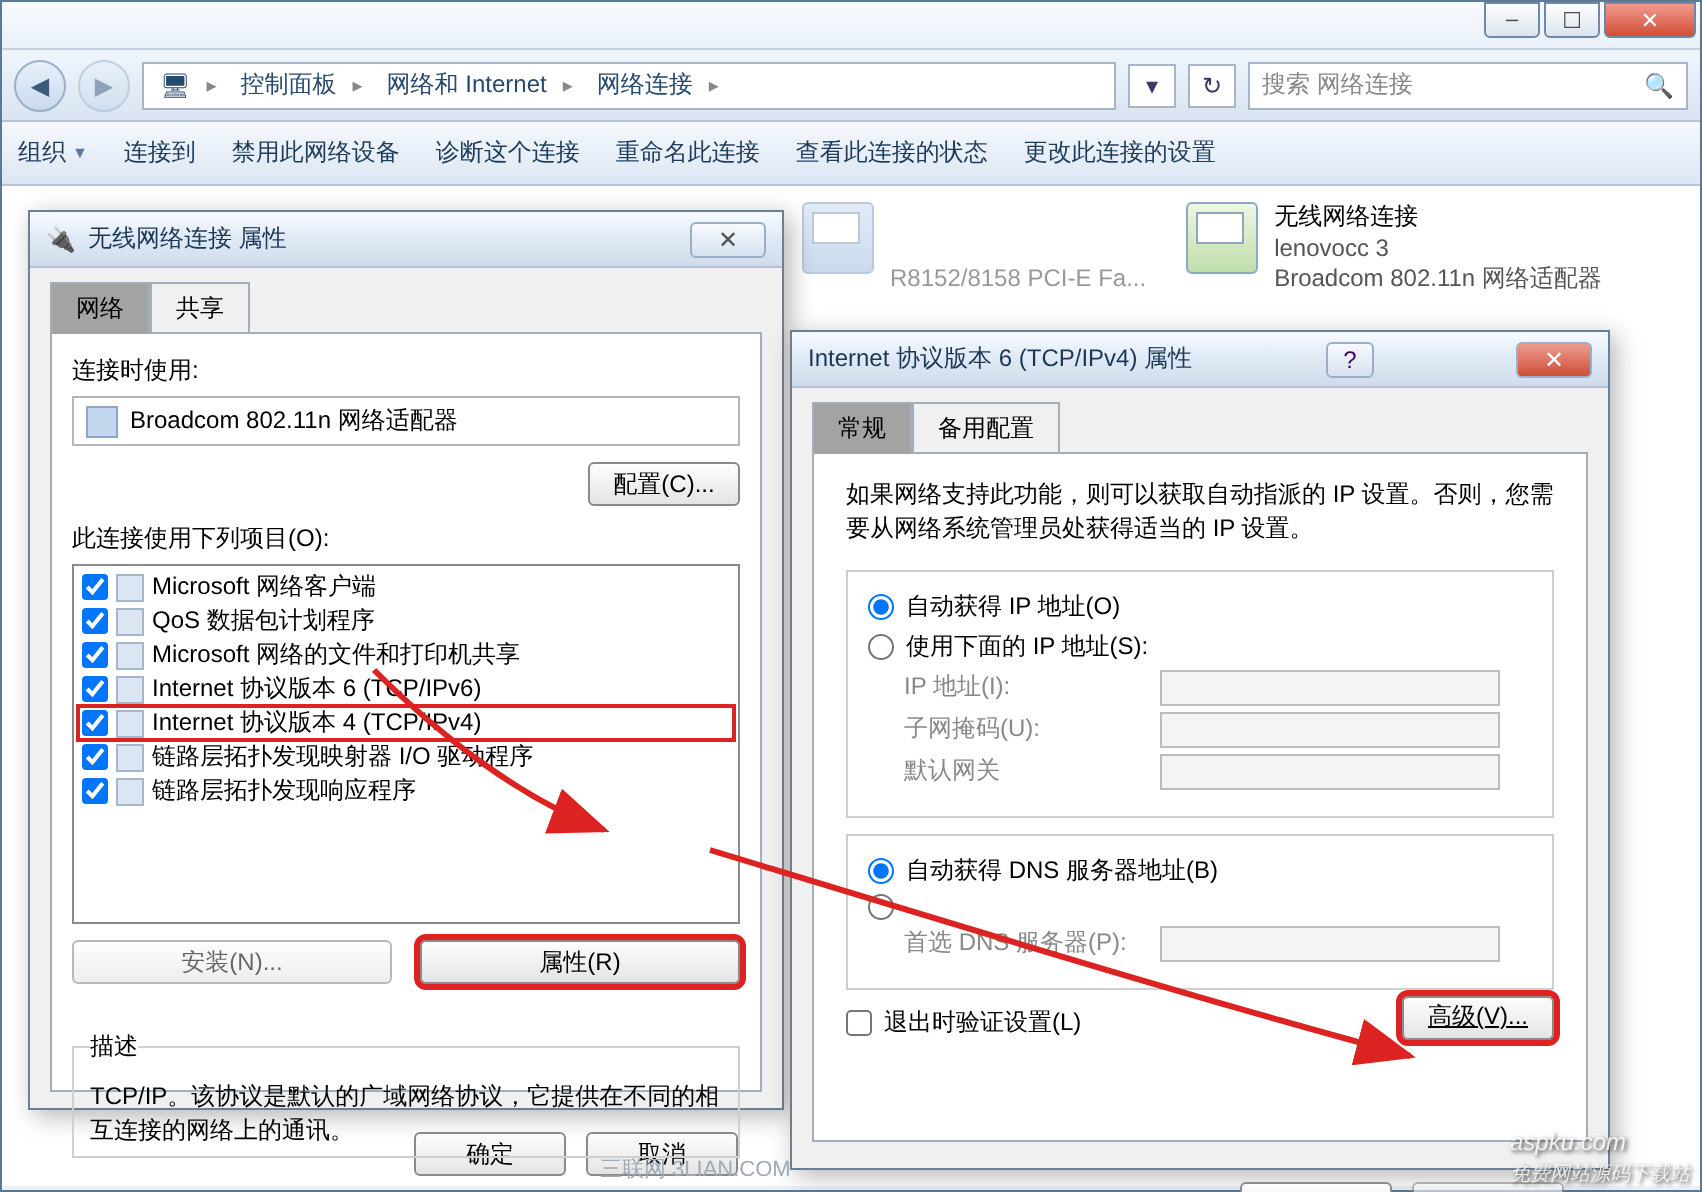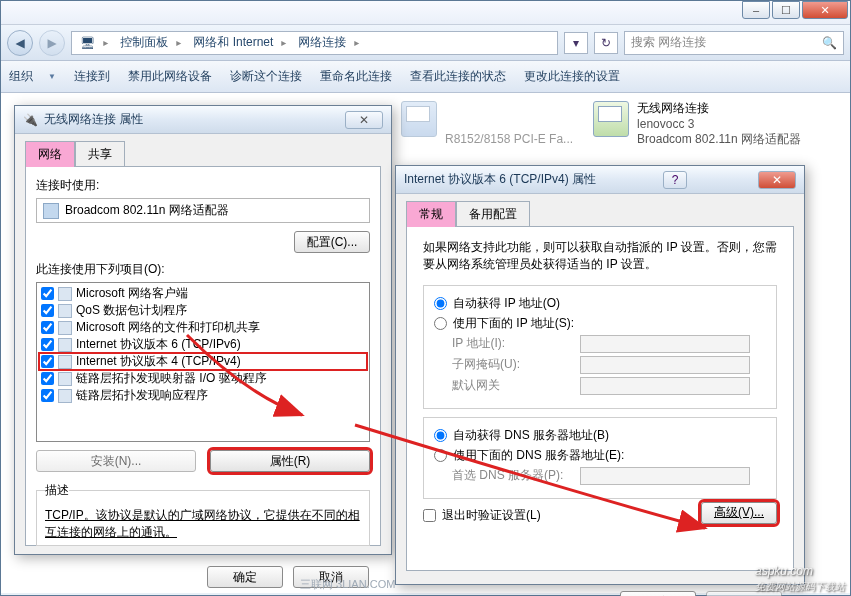--- a/index.html
+++ b/index.html
@@ -78,21 +78,21 @@
       width: 220px; height: 24px; border: 1px solid #a8b5c6; background:#fff;
       display:flex;align-items:center; padding:0 6px; color:#888;
     }
     .toolbar {
       display:flex; height:32px;
       background: linear-gradient(#f5f8fc,#dce6f3);
       border-bottom: 1px solid #b6c2d4;
       align-items:center; padding: 0 8px; gap: 18px;
       color:#1e3c5c;
     }
-    .tool { display:flex;align-items:center;gap:15px;}
+    .tool { display:flex;align-items:center;gap:3px;}
     .tool .drop{font-size:8px;color:#5a7aa0;}
     .content-area {
       position: relative; height: 500px; background:#fff;
     }
     .net-items {
       position:absolute; top:8px; left:400px; display:flex; gap:20px;
     }
     .net-item {display:flex; gap:8px;align-items:flex-start;}
     .net-icon {width:36px;height:36px; background:linear-gradient(#cfe0f4,#a7c2e3);border:1px solid #8da8c4;border-radius:3px;position:relative;}
     .net-icon::before{content:""; position:absolute;width:22px;height:14px;background:#fff;border:1px solid #8ea6c0;top:4px;left:4px;}
@@ -118,52 +118,52 @@
     .dlg-close {
       margin-left:auto; width:38px;height:18px;
       border:1px solid #9bb0c6; border-radius:3px;
       background:linear-gradient(#f7fafe,#d6e1ef);
       display:flex;align-items:center;justify-content:center;
       color:#555;
     }
     .dlg-body{ padding:6px 10px; }
     .tabs {display:flex; gap:0;}
     .tab { padding:4px 12px; border:1px solid #a2aebb; background:#f0f0f0; border-bottom:none; position:relative;top:1px;}
-    .tab.active { background:#f9a8d4; z-index:2;}
+    .tab.active { background:#a3a3a3; z-index:2;}
     .pane {
       border:1px solid #a2aebb; background:#fff; padding:10px;
       height:380px; position:relative;
     }
     .lbl { margin-bottom:4px;}
     .adapter-box {
       display:flex; align-items:center; border:1px solid #b6b6b6;
       padding:3px 6px; gap:6px; margin-bottom:4px;
     }
     .adapter-ic{width:16px;height:16px;background:#c3d8ee;border:1px solid #8ca8c6;}
     .cfg-btn {float:right; margin:4px 0 8px 0;}
     .btn {
       min-width:76px; height:22px;
       background:linear-gradient(#fdfdfd,#e4e4e4);
       border:1px solid #8a8a8a; border-radius:3px;
       display:inline-flex;align-items:center;justify-content:center;
       padding:0 8px;
     }
     .list-box{
       clear:both;
-      border:1px solid #8a8a8a; height:160px; overflow:hidden; background:#fff;
+      border:1px solid #8a8a8a; height:180px; overflow:hidden; background:#fff;
       padding:2px;
     }
     .li {display:flex;align-items:center;gap:4px; height:17px; padding:0 2px;}
     .li input[type=checkbox]{margin:0;}
     .li .ic{width:14px;height:14px;background:#dbe6f2;border:1px solid #a3b6cc;}
     .li.hl { outline:2px solid #d22; outline-offset:-1px;}
     .row-btns{display:flex; gap:14px; justify-content:space-between; margin-top:8px;}
     .row-btns .btn{flex:1;}
     .highlight-btn {outline:3px solid #d22;}
-    .desc-group{ border:1px solid #cfcfcf; margin-top:10px; padding:8px; height:64px;}
+    .desc-group{ border:1px solid #cfcfcf; margin-top:23px; padding:8px; height:64px;}
     .dlg-footer{display:flex; gap:10px; justify-content:flex-end; padding:20px 12px 0;}
     
     .dlg2 {
       top:165px; left:395px; width:410px; height:420px;
     }
     .dlg2 .dlg-title{background:linear-gradient(#f7fbff,#dfe9f5,#cfdceb);}
     .help-q{
       width:24px;height:18px;border:1px solid #9bb0c6;border-radius:3px;
       background:linear-gradient(#f7fafe,#d6e1ef);display:flex;align-items:center;justify-content:center;
       margin-left:auto; margin-right:4px; color:#406;
@@ -317,21 +317,21 @@
             <div class="ic"></div>
             <span>链路层拓扑发现响应程序</span>
           </div>
       </div>
       <div class="row-btns">
         <div class="btn" style="opacity:.6">安装(N)...</div>
         <div class="btn highlight-btn">属性(R)</div>
       </div>
       <fieldset class="desc-group">
         <legend>描述</legend>
-        <div style="line-height:1.4;text-decoration:underline;">TCP/IP。该协议是默认的广域网络协议，它提供在不同的相互连接的网络上的通讯。</div>
+        <div style="line-height:1.4;">TCP/IP。该协议是默认的广域网络协议，它提供在不同的相互连接的网络上的通讯。</div>
       </fieldset>
     </div>
     <div class="dlg-footer">
       <div class="btn">确定</div>
       <div class="btn">取消</div>
     </div>
   </div>
 </div>
 
 <div class="dlg dlg2">
@@ -369,21 +369,20 @@
             <div class="finp"></div>
           </div>
       </div>
       <div class="group">
         <div class="radio-line">
             <input type="radio" name="dns" checked="" style="">
             <span>自动获得 DNS 服务器地址(B)</span>
           </div>
         <div class="radio-line">
             <input type="radio" name="dns" style="">
-            <span>使用下面的 DNS 服务器地址(E):</span>
           </div>
         <div class="field-line">
             <span class="flbl">首选 DNS 服务器(P):</span>
             <div class="finp"></div>
           </div>
       </div>
       <div class="chk-line">
           <input type="checkbox" style="">
           <span>退出时验证设置(L)</span>
         </div>

